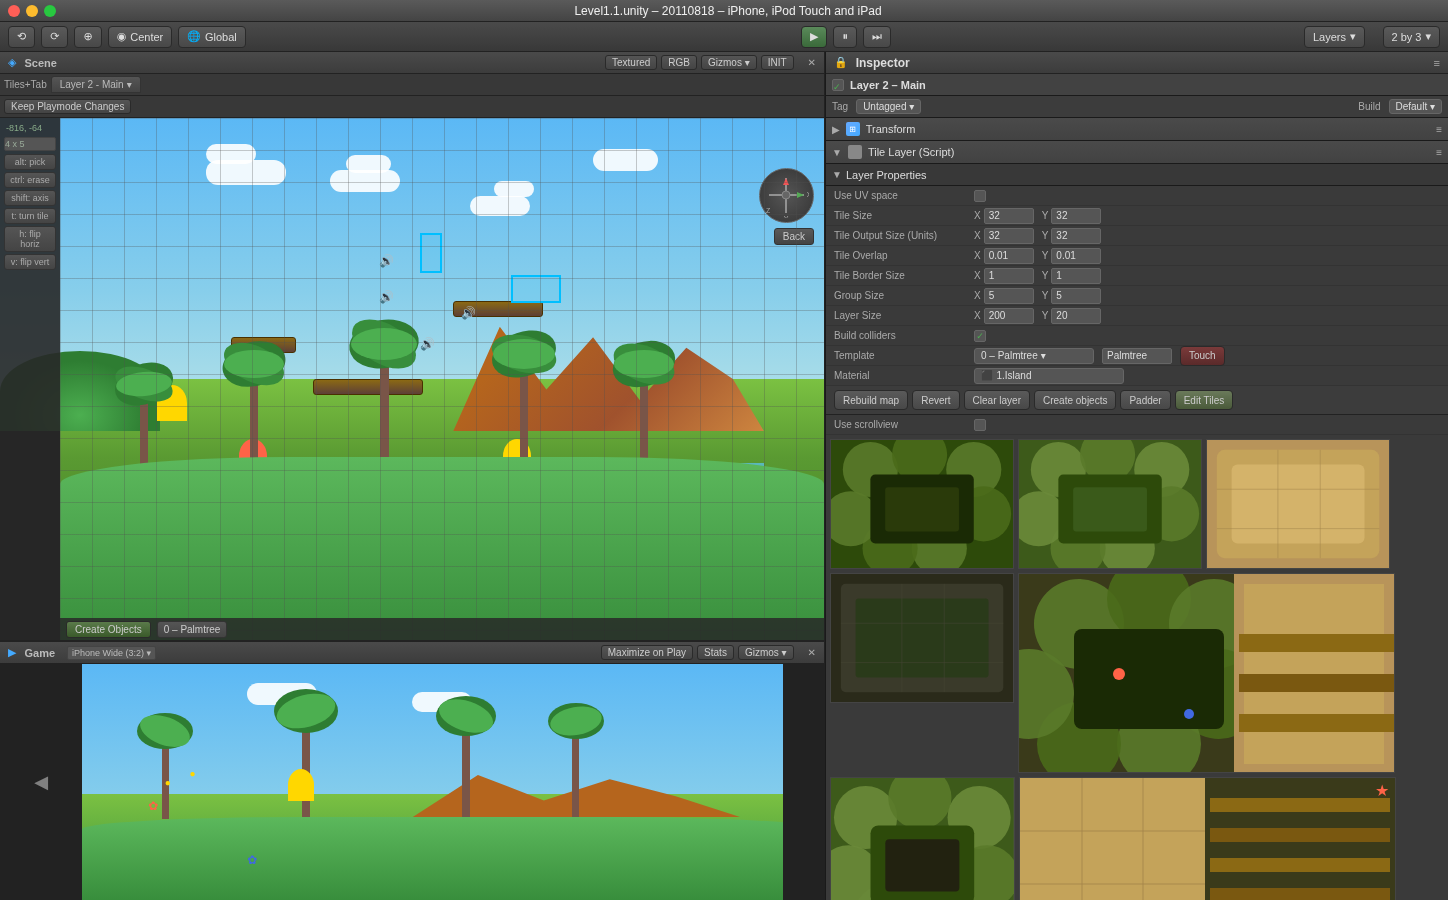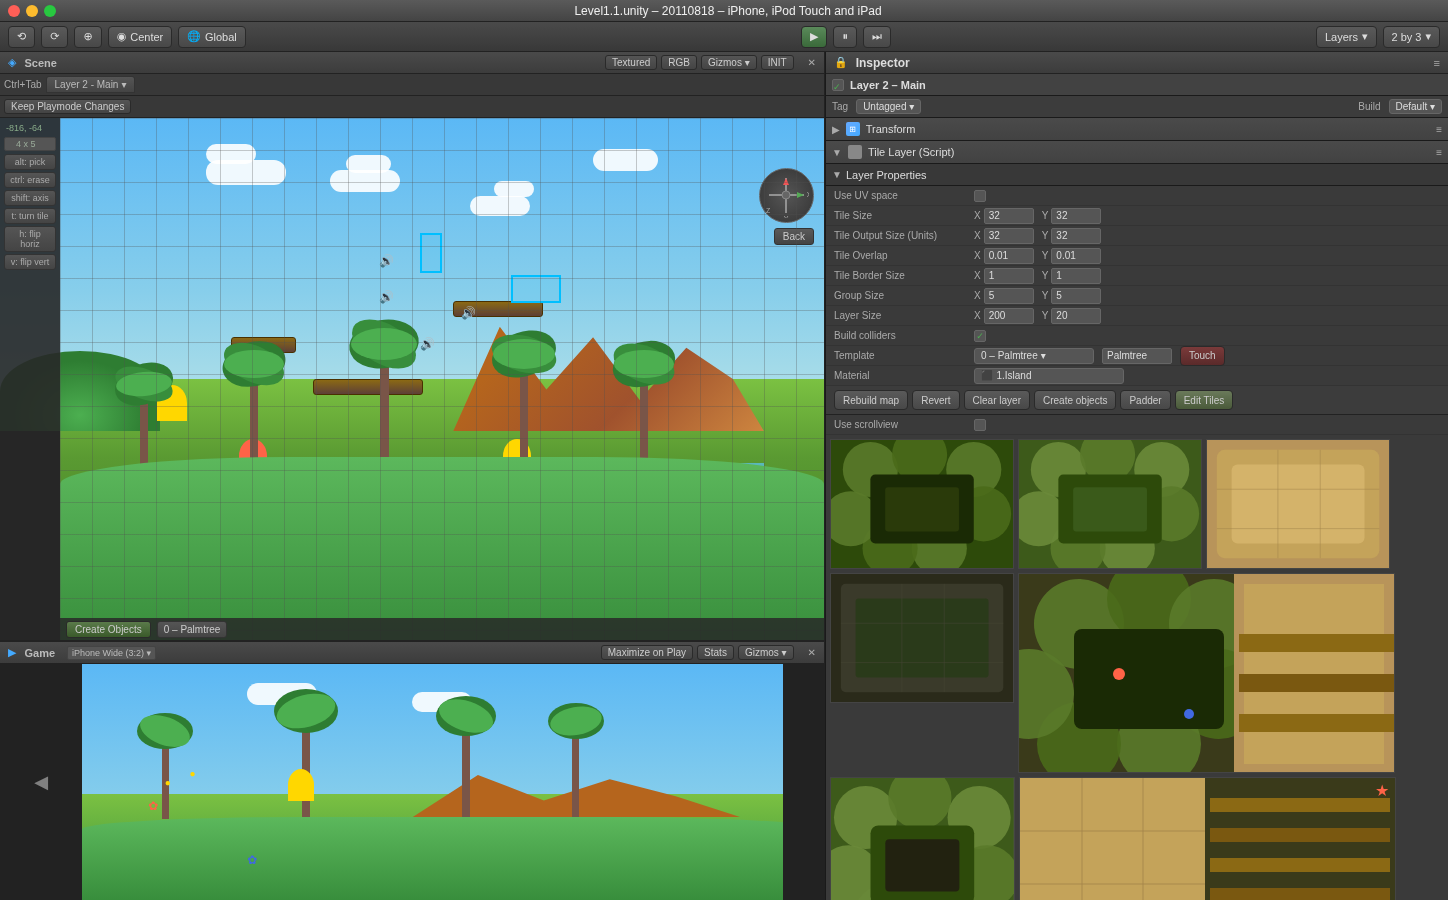--- a/index.html
+++ b/index.html
@@ -64,21 +64,21 @@
       height: 22px;
       display: flex;
       align-items: center;
       gap: 4px;
     }
     .toolbar-btn.play { background: linear-gradient(to bottom, #5a8a5a, #3a6a3a); }
     .toolbar-spacer { flex: 1; }
     .toolbar-right {
       display: flex;
       align-items: center;
-      gap: 6px;
+      gap: 18px;
       position: absolute;
       right: 8px;
     }
     .layers-dropdown {
       background: linear-gradient(to bottom, #5a5a5a, #484848);
       border: 1px solid #2a2a2a;
       border-radius: 4px;
       color: #ddd;
       padding: 2px 8px;
       font-size: 11px;
@@ -596,21 +596,21 @@
         <div class="view-controls">
           <div class="view-btn">Textured</div>
           <div class="view-btn">RGB</div>
           <div class="view-btn">Gizmos ▾</div>
           <div class="view-btn">INIT</div>
         </div>
         <div style="margin-left:6px; color:#aaa; font-size:10px; cursor:pointer;">✕</div>
       </div>
 
       <div id="layer-bar">
-        <div style="color:#aaa;font-size:10px;margin-right:4px;">Ctrl+Tab</div>
+        <div style="color:#aaa;font-size:10px;margin-right:4px;">Tiles+Tab</div>
         <div class="layer-tab">
           <span>Layer 2 - Main</span>
           <span>▾</span>
         </div>
       </div>
 
       <div style="height:22px; background:#383838; display:flex; align-items:center; padding:0 4px; border-bottom:1px solid #222;">
         <div class="view-btn">Keep Playmode Changes</div>
       </div>
 
@@ -670,21 +670,21 @@
           <rect x="580" y="60" width="8" height="110" fill="#795548"></rect>
           <ellipse cx="584" cy="50" rx="32" ry="22" fill="#2E7D32" transform="rotate(-18,584,50)"></ellipse>
           <ellipse cx="584" cy="50" rx="32" ry="18" fill="#388E3C" transform="rotate(22,584,50)"></ellipse>
           <ellipse cx="584" cy="50" rx="30" ry="14" fill="#4CAF50"></ellipse>
         </svg>
 
         <div style="position:absolute; bottom:0; left:60px; right:0; height:35%; background:linear-gradient(to bottom, #5CB85C 0%, #388E3C 100%); border-radius: 30% 30% 0 0 / 15% 15% 0 0;"></div>
 
         <div id="tools-panel">
           <div class="tool-label" style="color:#8a8; font-size:9px;">-816, -64</div>
-          <div style="background:#555;border:1px solid #444;border-radius:2px;color:#9a9;font-size:9px;padding:1px 11px;margin:1px 0;">4 x 5</div>
+          <div style="background:#555;border:1px solid #444;border-radius:2px;color:#9a9;font-size:9px;padding:1px 0;margin:1px 0;">4 x 5</div>
           <div class="tool-item">alt: pick</div>
           <div class="tool-item">ctrl: erase</div>
           <div class="tool-item">shift: axis</div>
           <div class="tool-item">t: turn tile</div>
           <div class="tool-item">h: flip horiz</div>
           <div class="tool-item">v: flip vert</div>
         </div>
 
         <div class="gizmo-widget">
           <div class="gizmo-circle">

